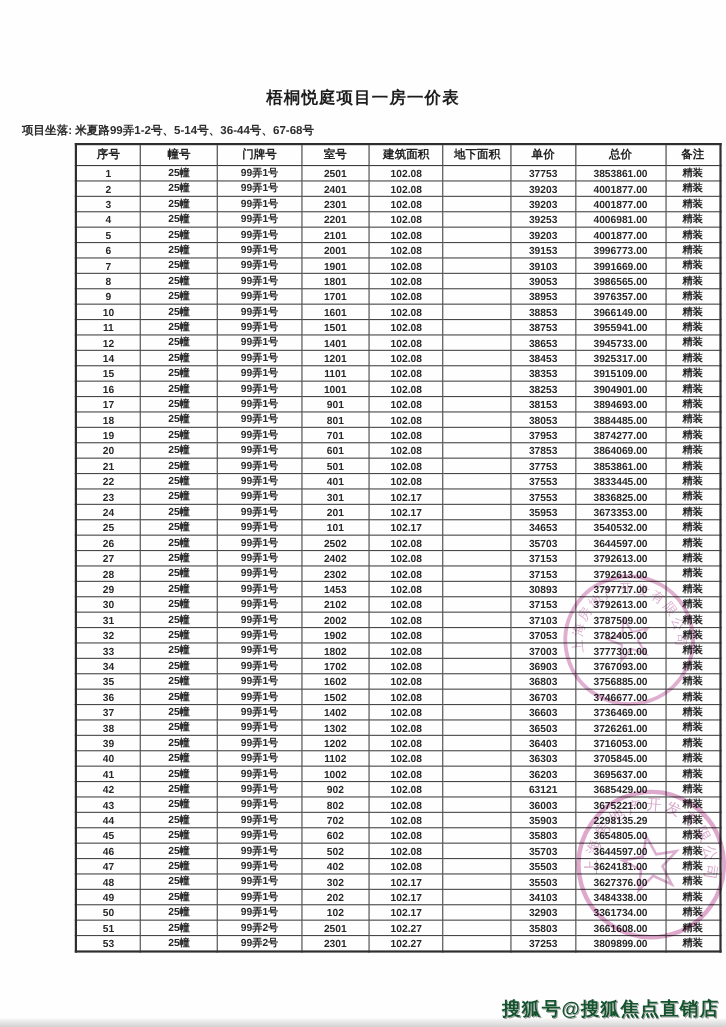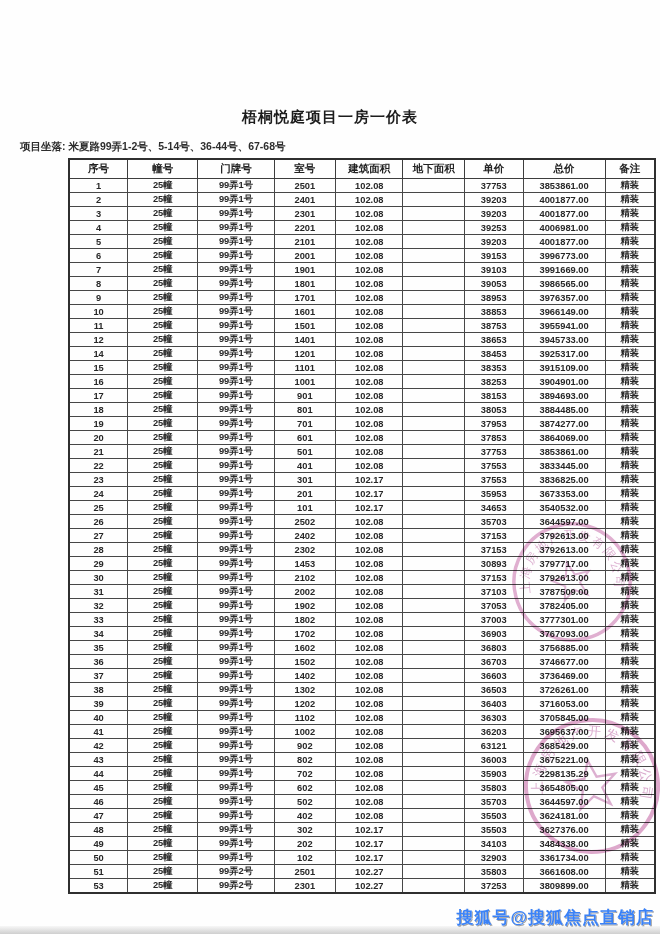--- a/index.html
+++ b/index.html
@@ -7,21 +7,21 @@
     position:relative;
     width:660px;height:934px;
     margin:0 auto;
     background:#fefefe;
     overflow:hidden;
     font-family:"Liberation Sans","DejaVu Sans",sans-serif;
     color:#262626;
   }
   .title{
     margin:0;
-    padding-top:108px;
+    padding-top:80px;
     text-align:center;
     font-size:15px;
     font-weight:700;
     letter-spacing:1px;
     color:#1c1c1c;
   }
   .location{
     margin:13px 0 4px 20px;
     font-size:10.5px;
     font-weight:700;
@@ -62,21 +62,21 @@
   }
   .seal-upper{left:497px;top:507px;}
   .seal-lower{left:512px;top:706px;}
   
   .watermark{
     position:absolute;
     right:6px;bottom:5px;
     font-size:17px;
     font-weight:800;
     letter-spacing:1px;
-    color:#3b82f6;
+    color:#14532d;
     text-shadow:0 0 1px #ffffff,1px 1px 0 #9a9a9a;
   }
   .bottom-edge{
     position:absolute;
     left:0;right:0;bottom:0;
     height:8px;
     background:linear-gradient(#f7f7f7,#cfcfcf);
   }
 </style>
 </head>

